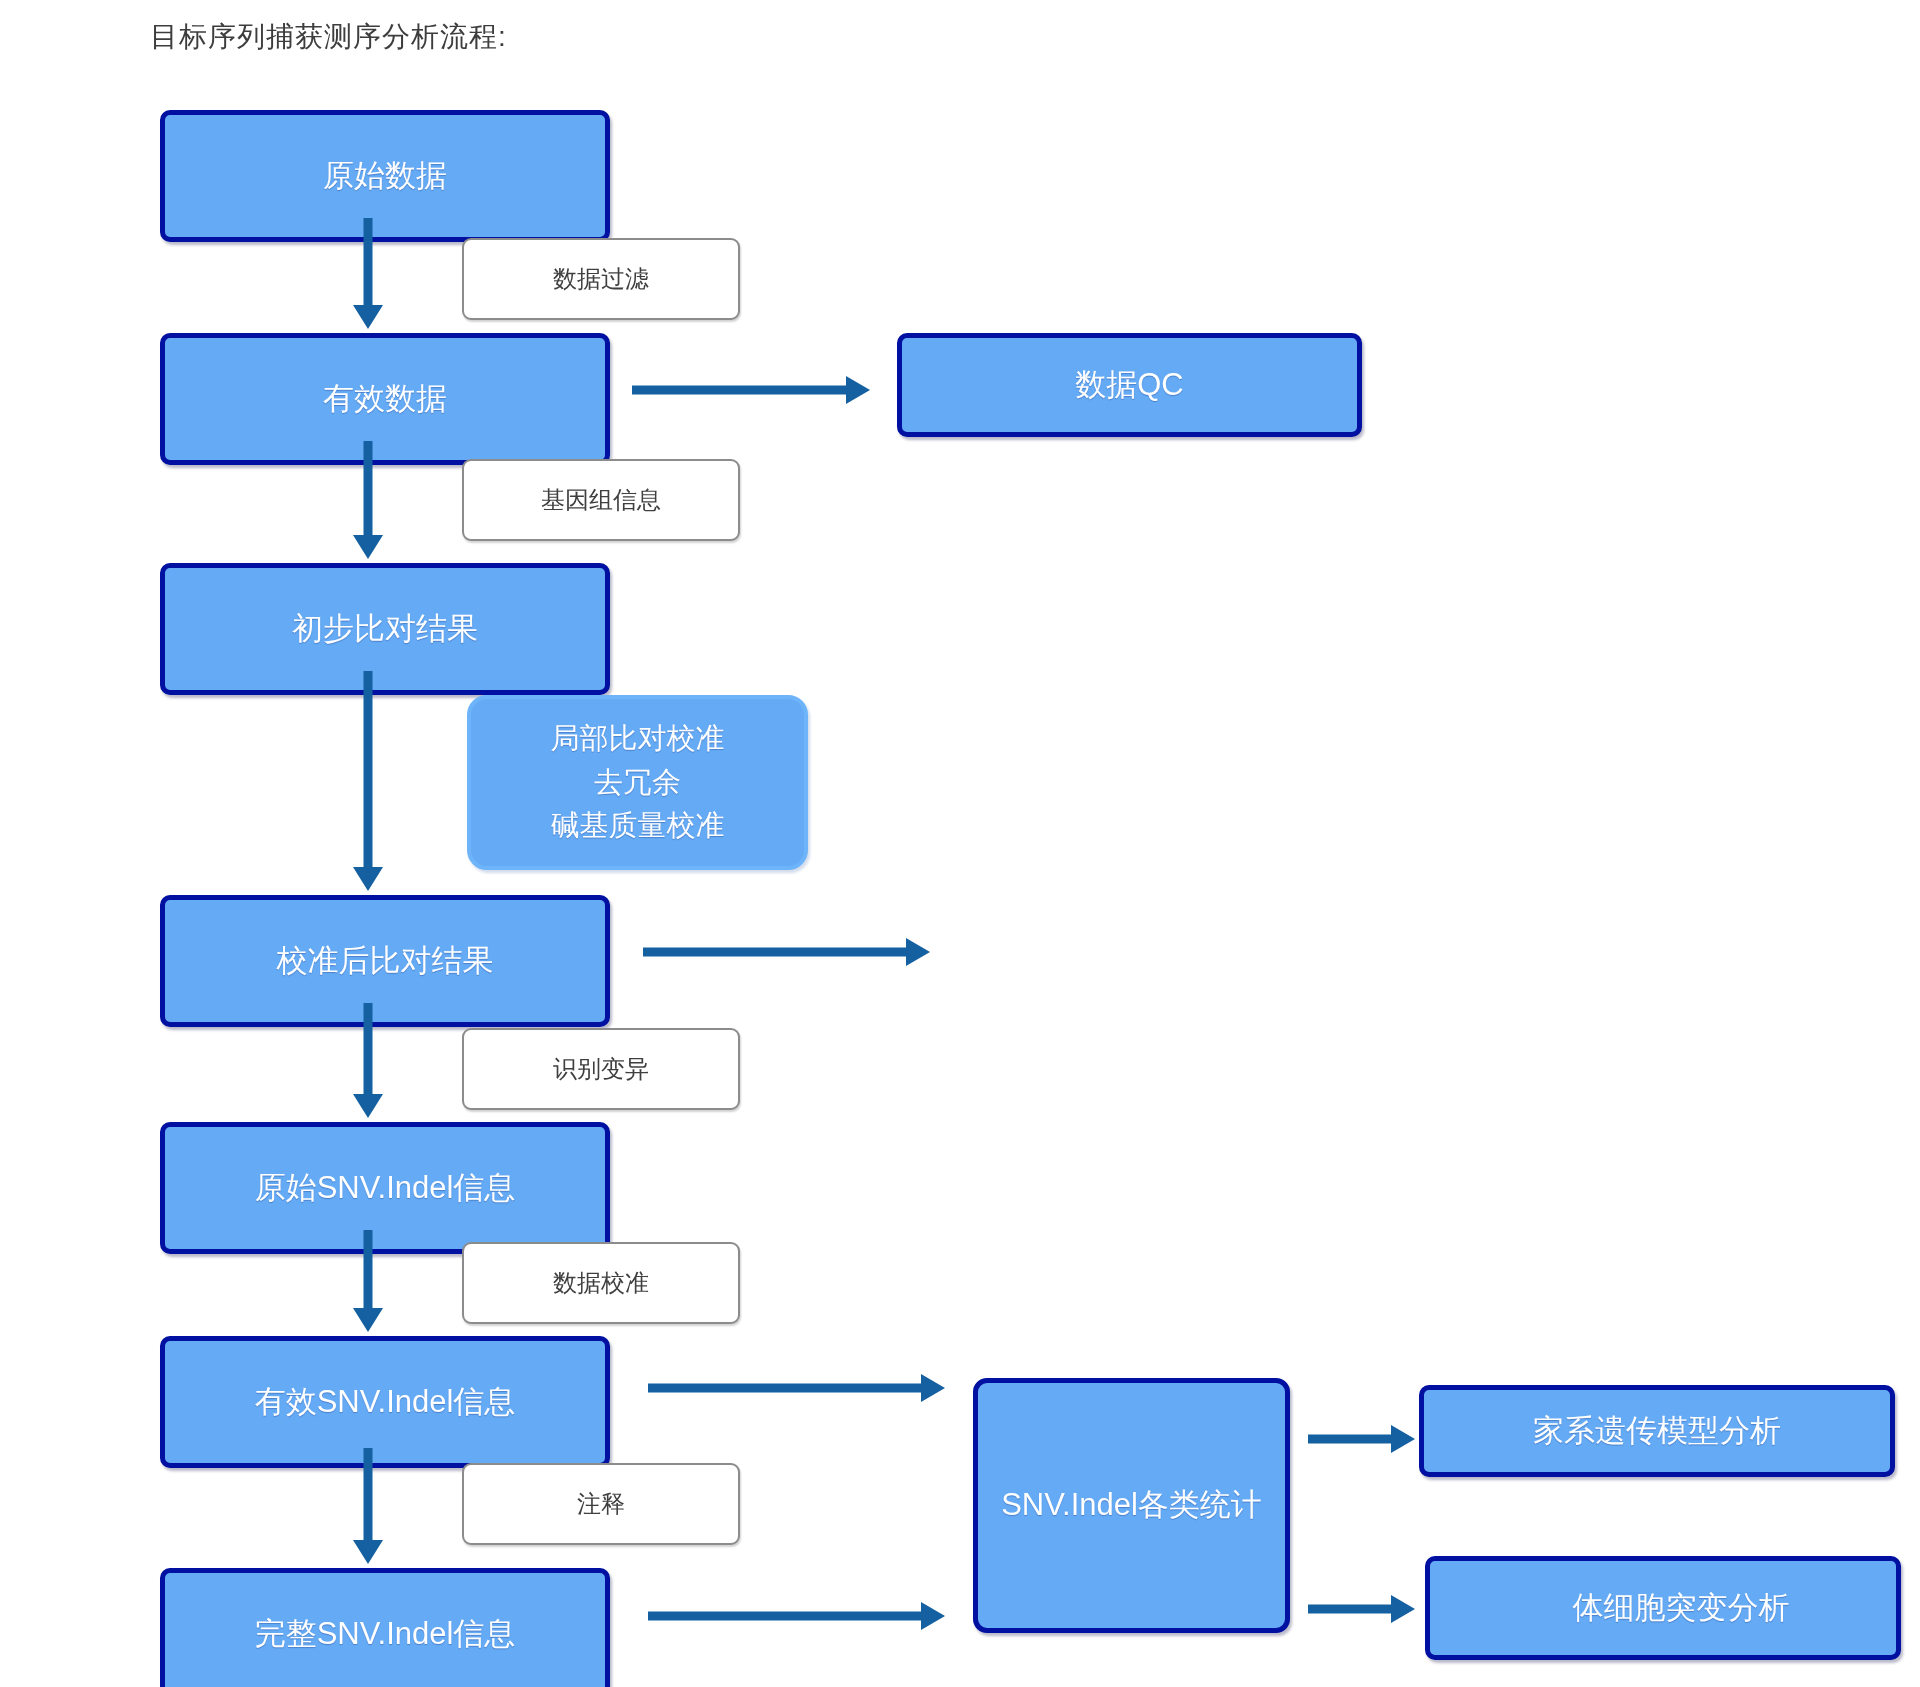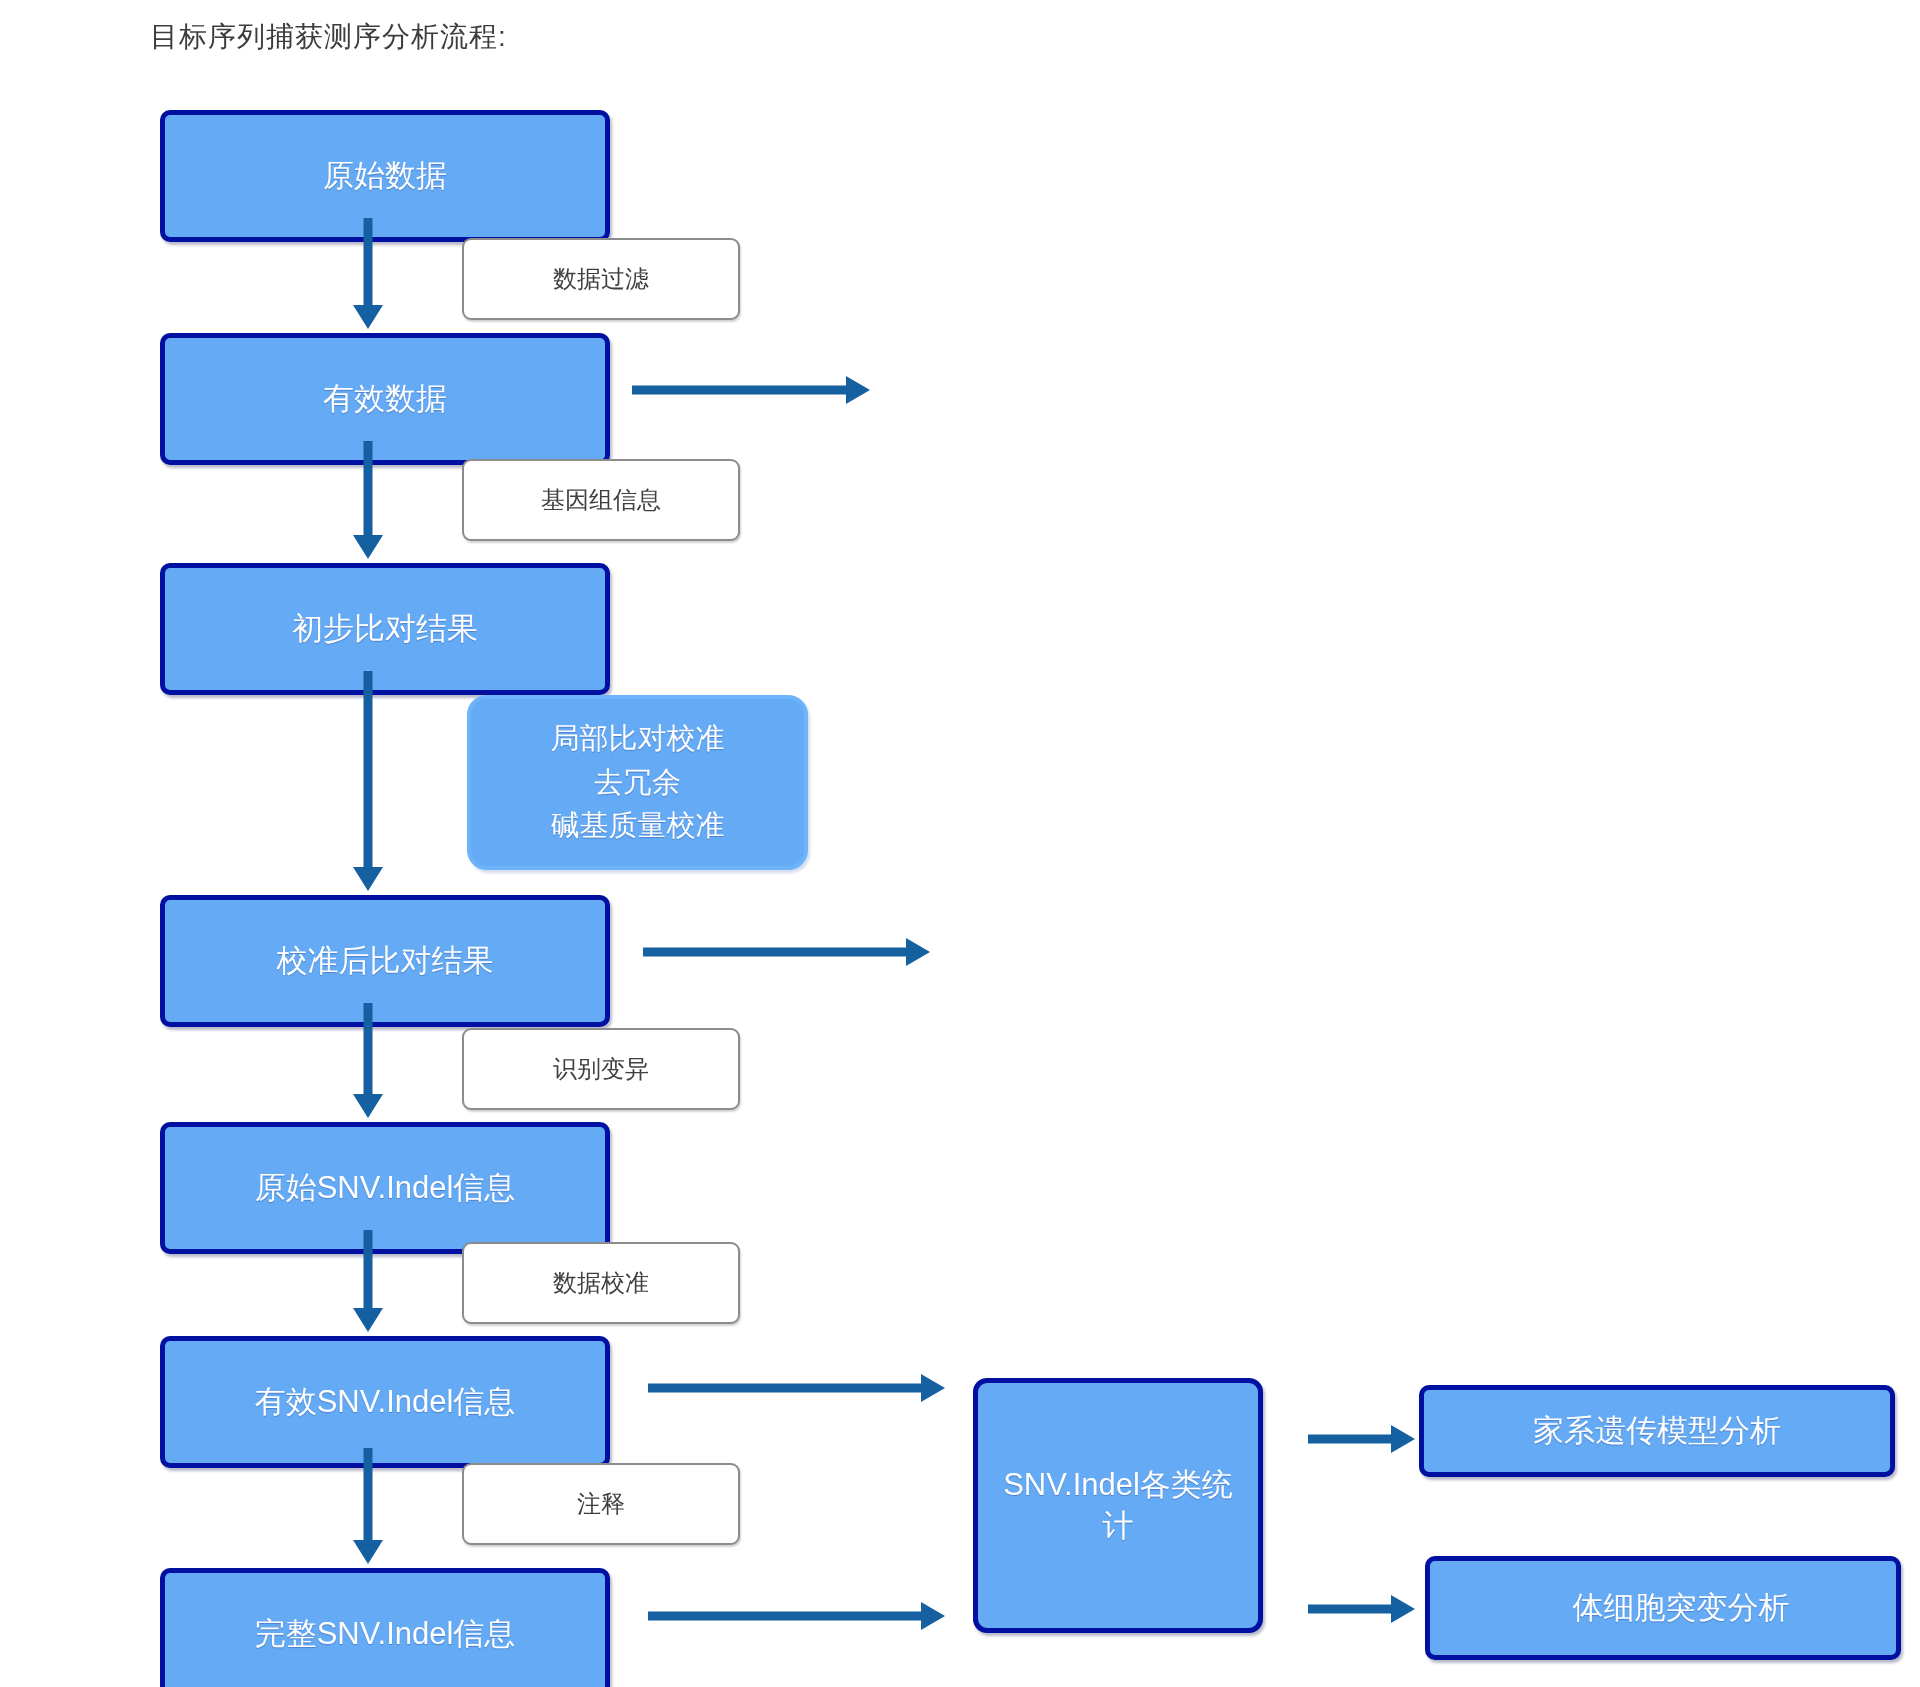--- a/index.html
+++ b/index.html
@@ -89,20 +89,23 @@
 
   <div class="node main-node" style="top:333px;">
     <span>有效数据</span>
   </div>
 
   <div class="harrow" style="left:632px;top:376px;width:238px;">
     <div class="shaft"></div>
     <div class="head"></div>
   </div>
 
+  <div class="node" style="left:897px;top:333px;width:465px;height:104px;">
+    <span>数据QC</span>
+  </div>
 
   <div class="varrow" style="left:353px;top:441px;height:118px;">
     <div class="shaft"></div>
     <div class="head"></div>
   </div>
 
   <div class="step-label" style="top:459px;">
     <span>基因组信息</span>
   </div>
 
@@ -173,21 +176,21 @@
 
   <div class="node main-node" style="top:1568px;">
     <span>完整SNV.Indel信息</span>
   </div>
 
   <div class="harrow" style="left:648px;top:1602px;width:297px;">
     <div class="shaft"></div>
     <div class="head"></div>
   </div>
 
-  <div class="node" style="left:973px;top:1378px;width:290px;height:255px;border-radius:14px;padding:0 14px;">
+  <div class="node" style="left:973px;top:1378px;width:317px;height:255px;border-radius:14px;padding:0 14px;">
     <span>SNV.Indel各类统计</span>
   </div>
 
   <div class="harrow" style="left:1308px;top:1425px;width:107px;">
     <div class="shaft"></div>
     <div class="head"></div>
   </div>
 
   <div class="node" style="left:1396px;top:1385px;width:476px;height:92px;margin-left:23px;">
     <span>家系遗传模型分析</span>

